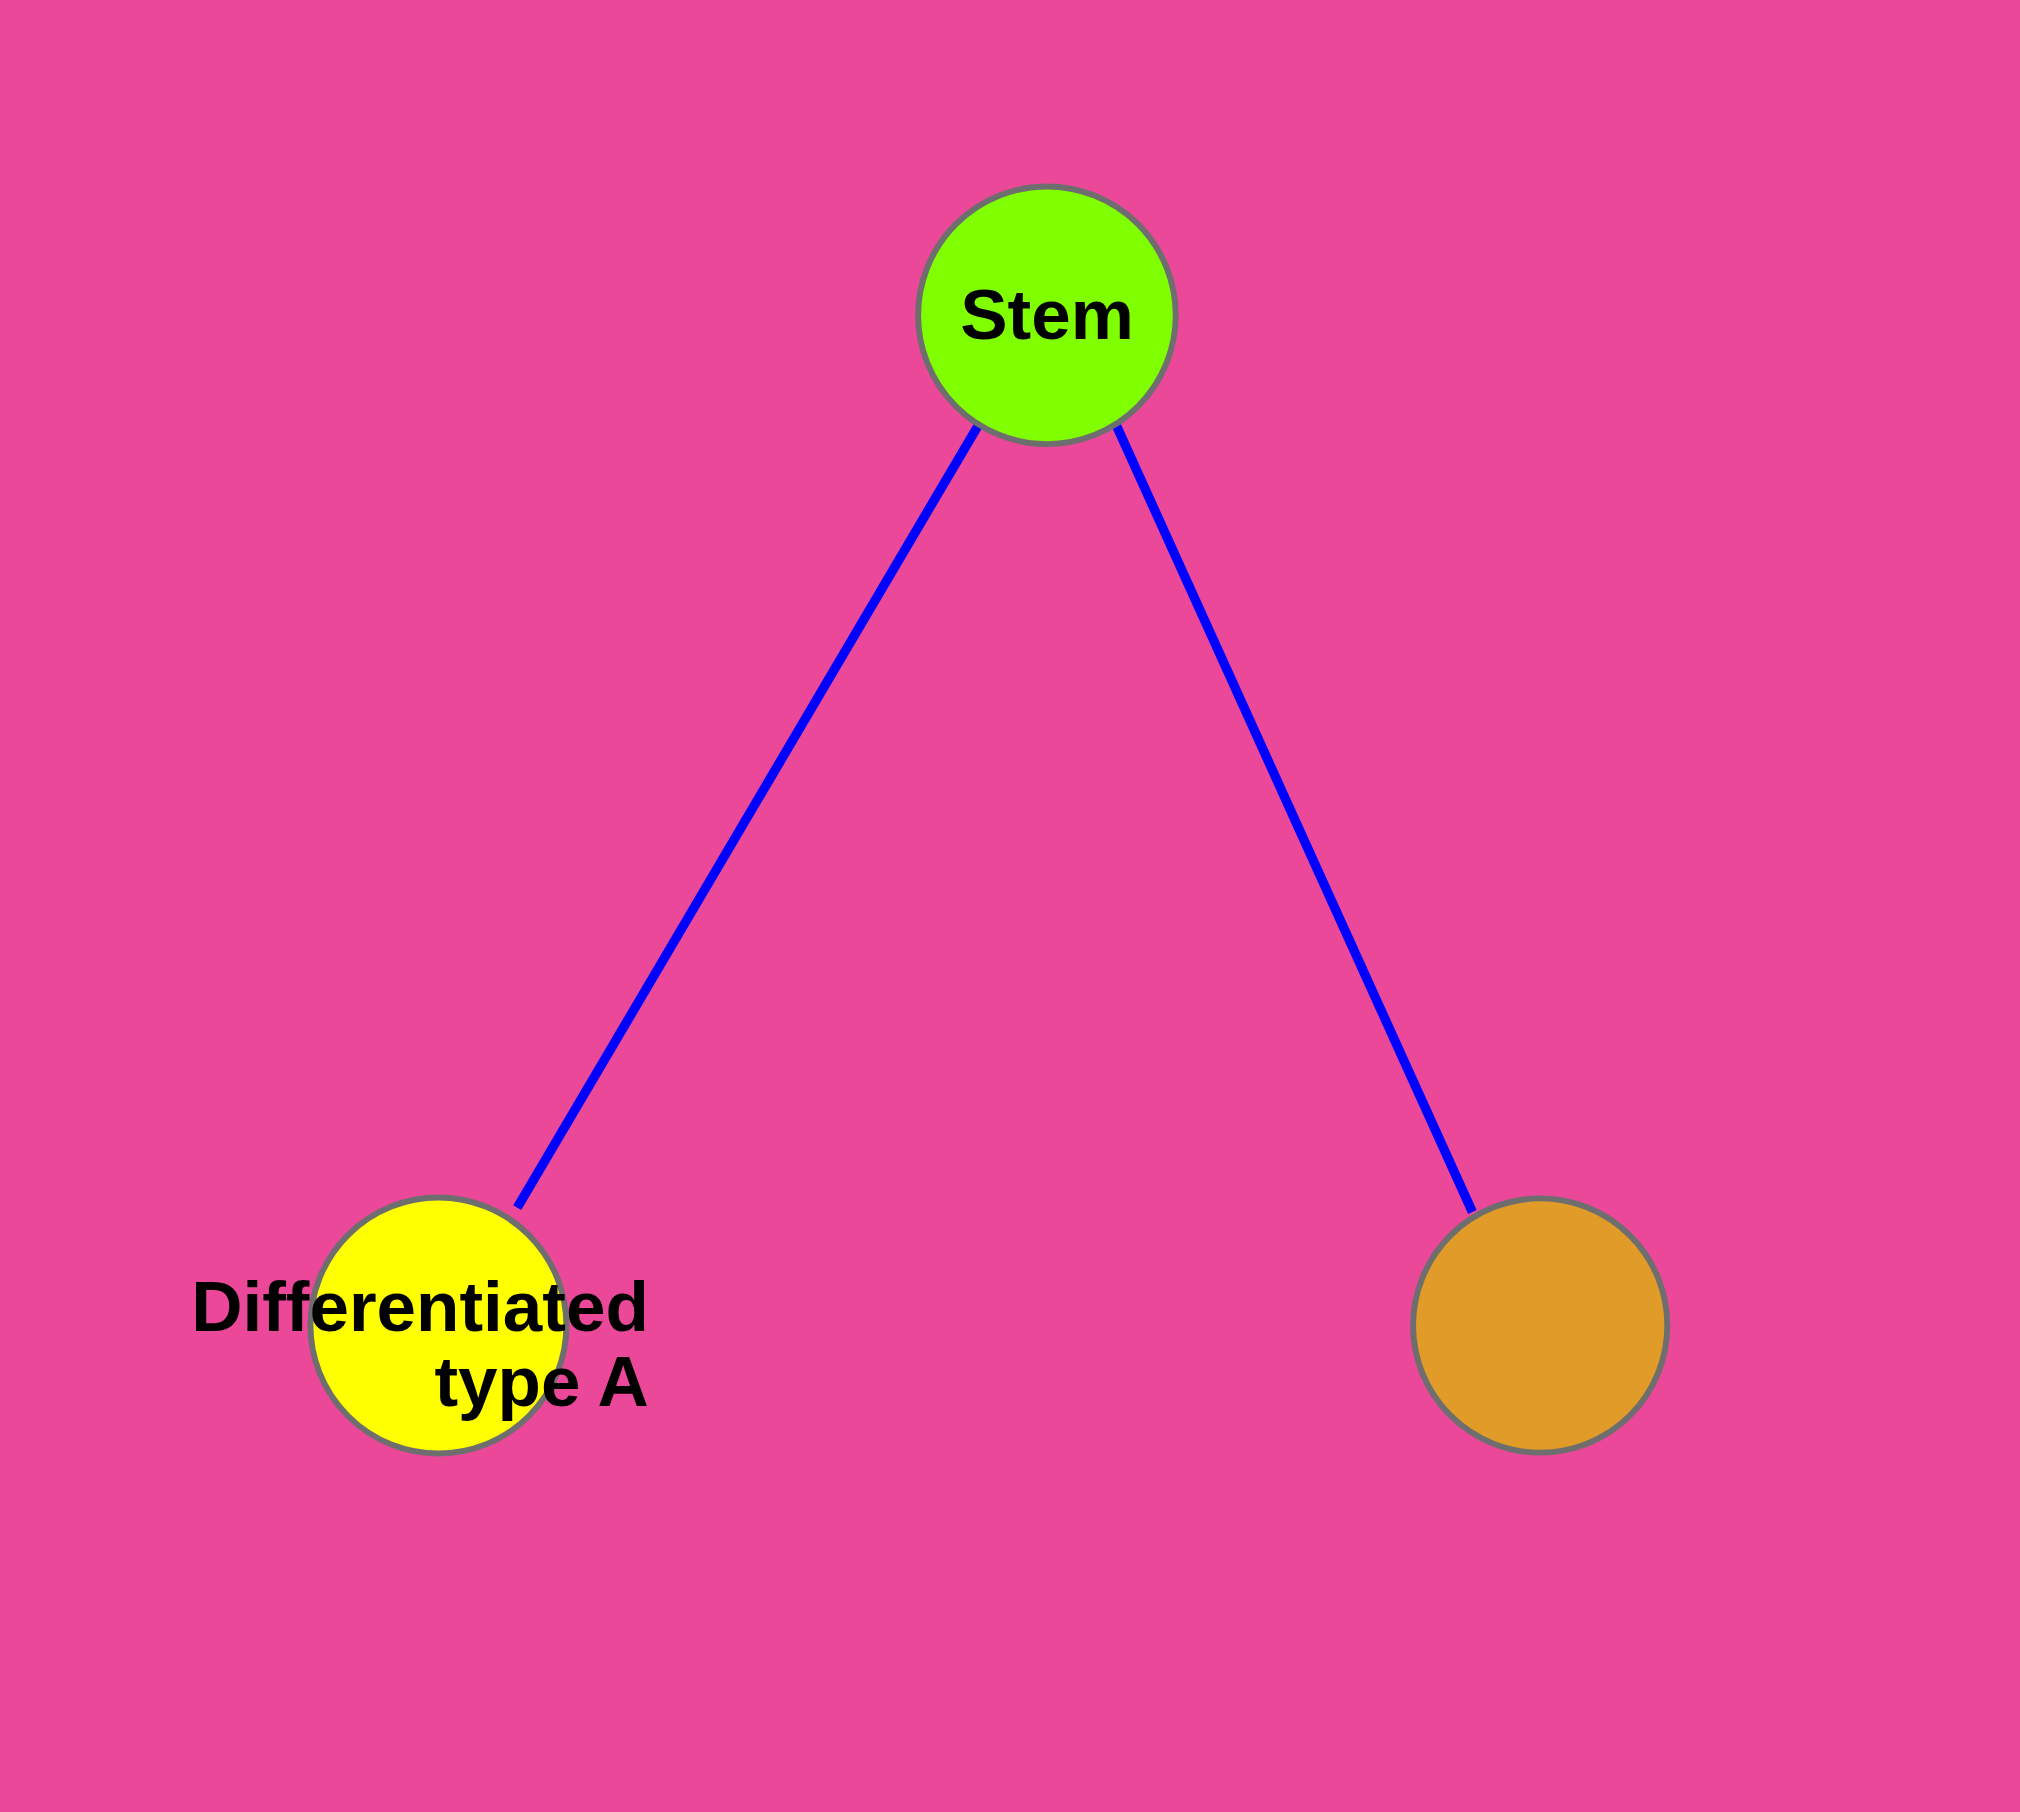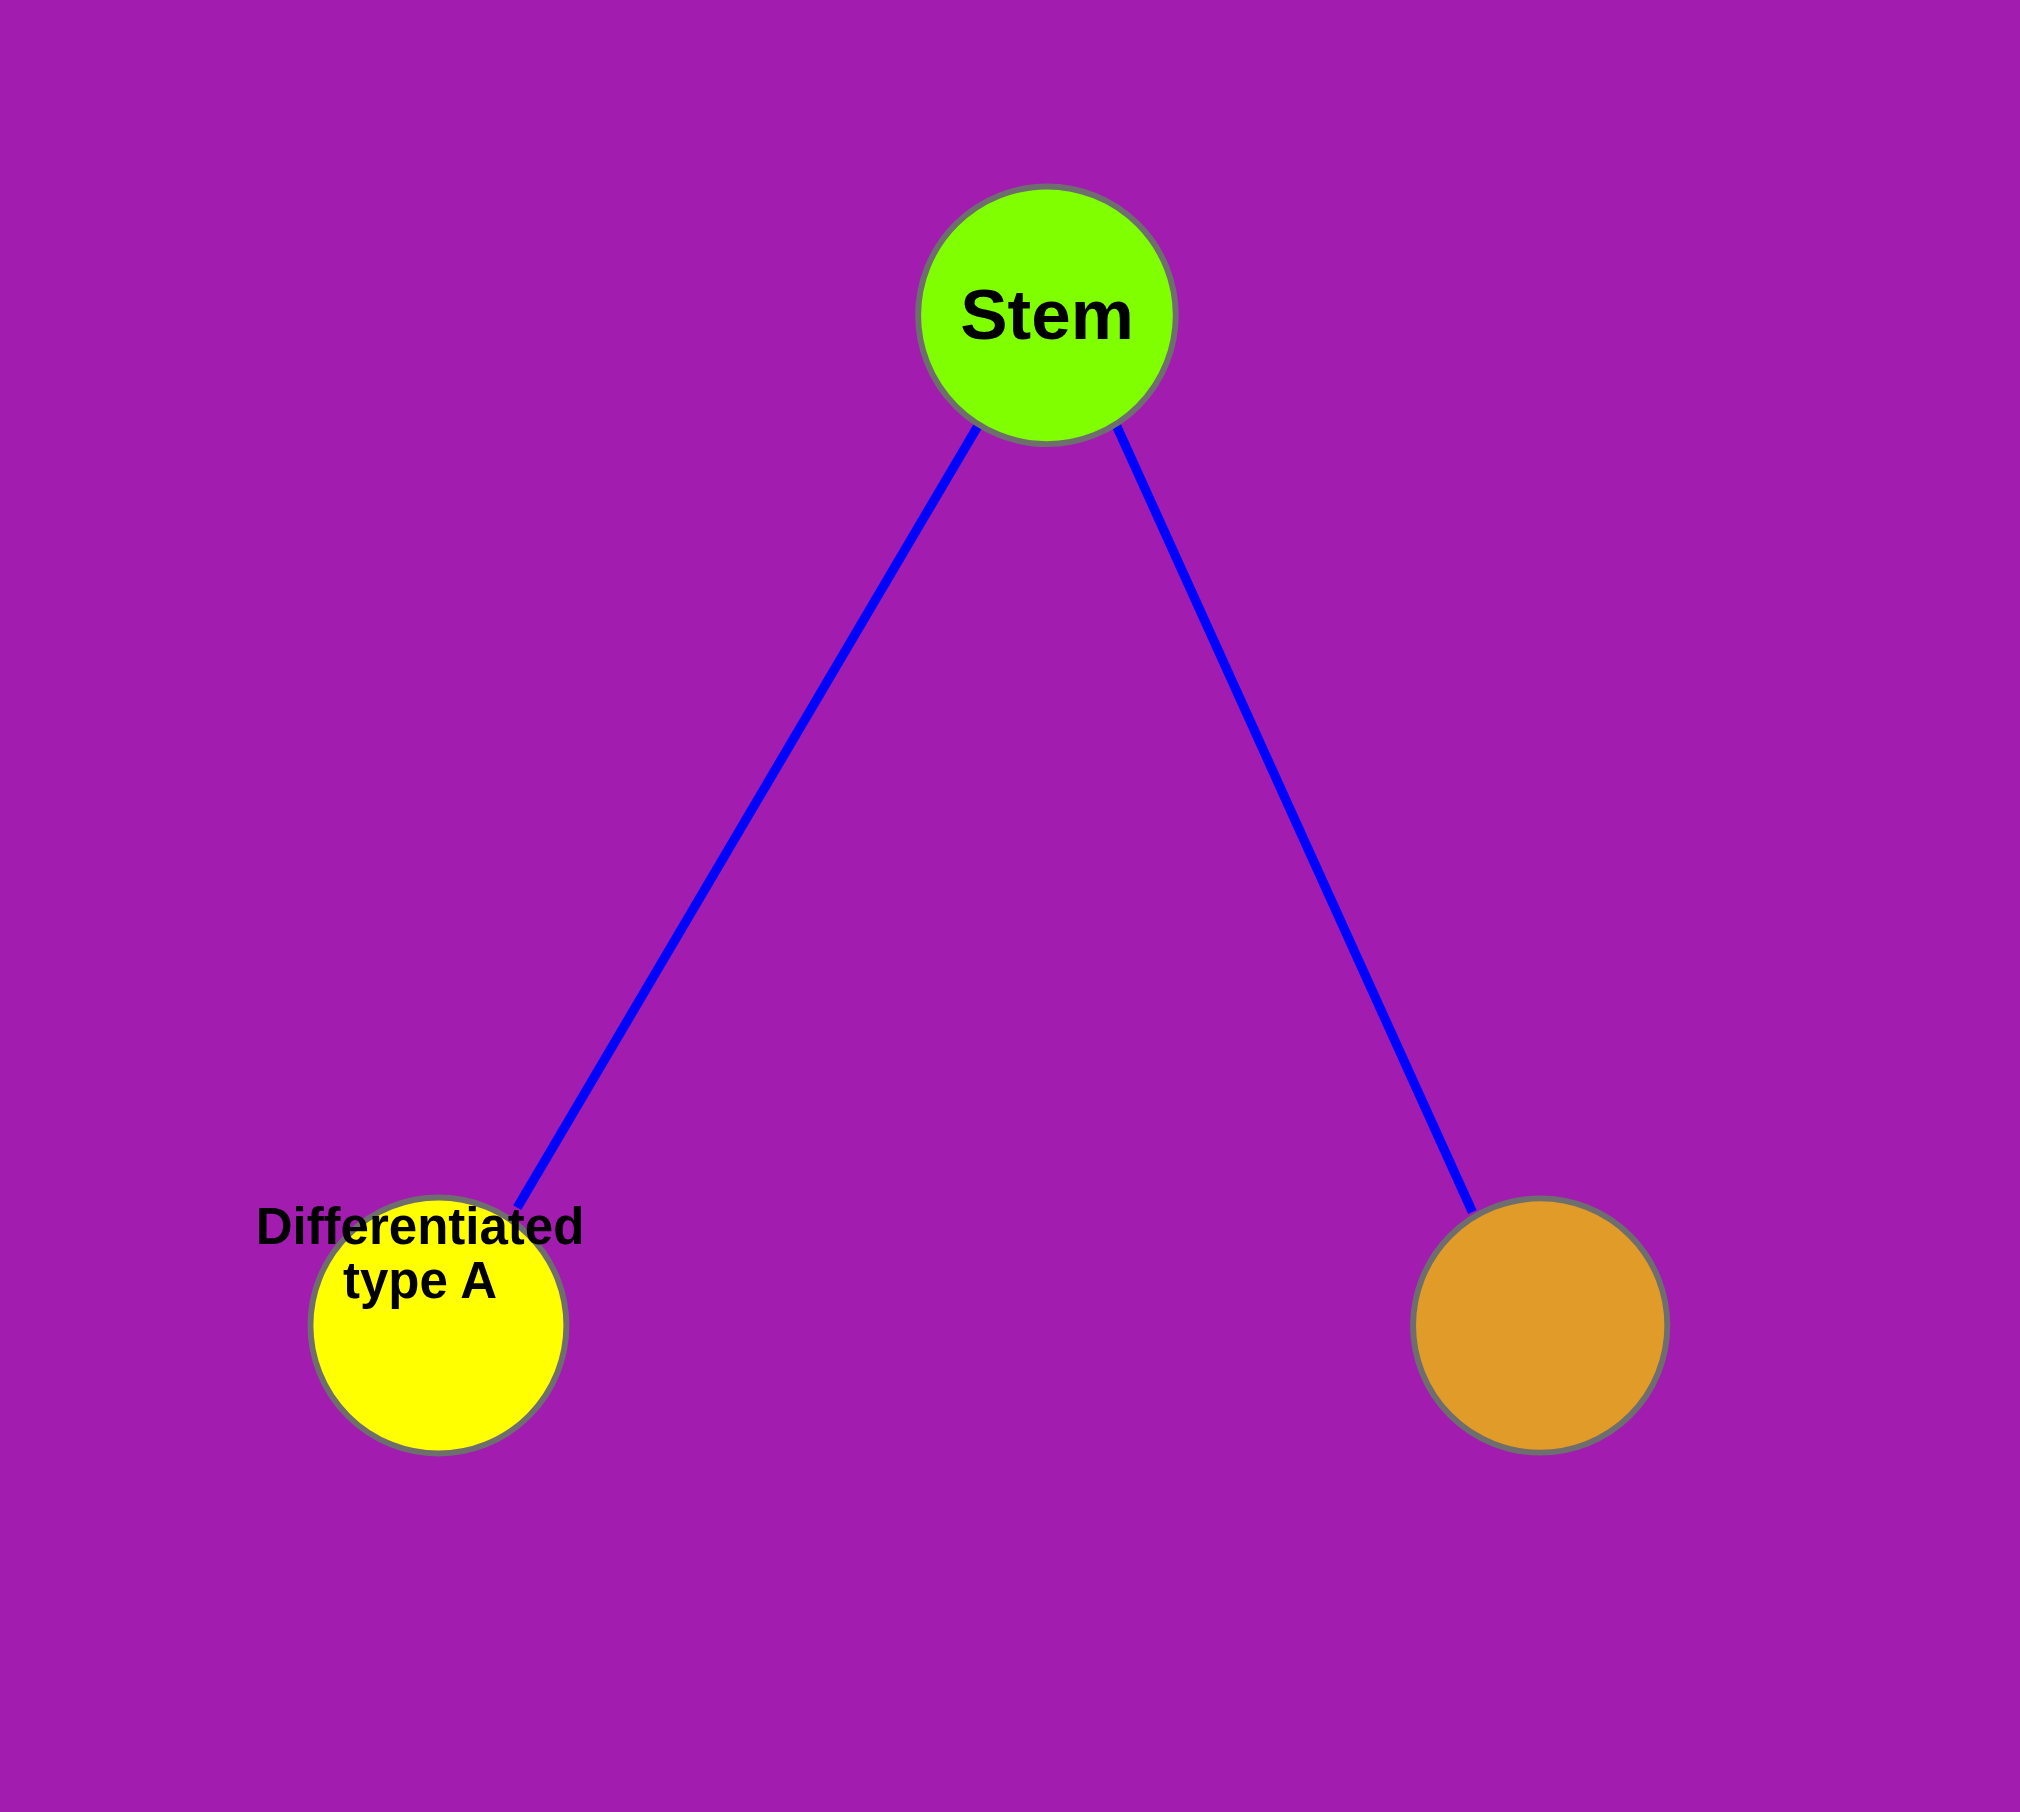--- a/index.html
+++ b/index.html
@@ -33,36 +33,36 @@
     text-align: center;
     white-space: pre;
     transform: translate(-50%, -50%);
     pointer-events: none;
     font-family: "Liberation Sans", "DejaVu Sans", sans-serif;
   }
 </style>
 </head>
 <body>
 
-<div id="canvas" style="width: 2021px; height: 1812px; background: #a21caf;">
+<div id="canvas" style="width: 2021px; height: 1812px; background: #ec4899;">
 
   <svg id="graph-svg" viewBox="0 0 2384 2138" style="width: 2021px; height: 1812px;">
 
     <g>
       <line x1="1155" y1="500" x2="610" y2="1425" stroke="#0000ff" stroke-width="11" stroke-linecap="butt"></line>
       <line x1="1316" y1="500" x2="1737" y2="1430" stroke="#0000ff" stroke-width="11" stroke-linecap="butt"></line>
     </g>
 
     <g>
       <circle cx="1235" cy="372" r="152" fill="#80ff00" stroke="#6e6e6e" stroke-width="7"></circle>
       <circle cx="517" cy="1564" r="151" fill="#ffff00" stroke="#6e6e6e" stroke-width="7"></circle>
       <circle cx="1817" cy="1564" r="150" fill="#e09b28" stroke="#6e6e6e" stroke-width="7"></circle>
     </g>
   </svg>
 
   <div class="node-label" style="left: 1047px; top: 315px; color: rgb(0, 0, 0); font-size: 71px;">Stem</div>
 
-  <div class="node-label" style="left: 420px; top: 1254px; color: rgb(0, 0, 0); font-size: 51px;"><span>Differentiated</span>
+  <div class="node-label" style="left: 420px; top: 1344px; color: rgb(0, 0, 0); font-size: 71px; text-align: right;"><span>Differentiated</span>
 <span>type A</span></div>
 
 
 </div>
 
 
 </body></html>

